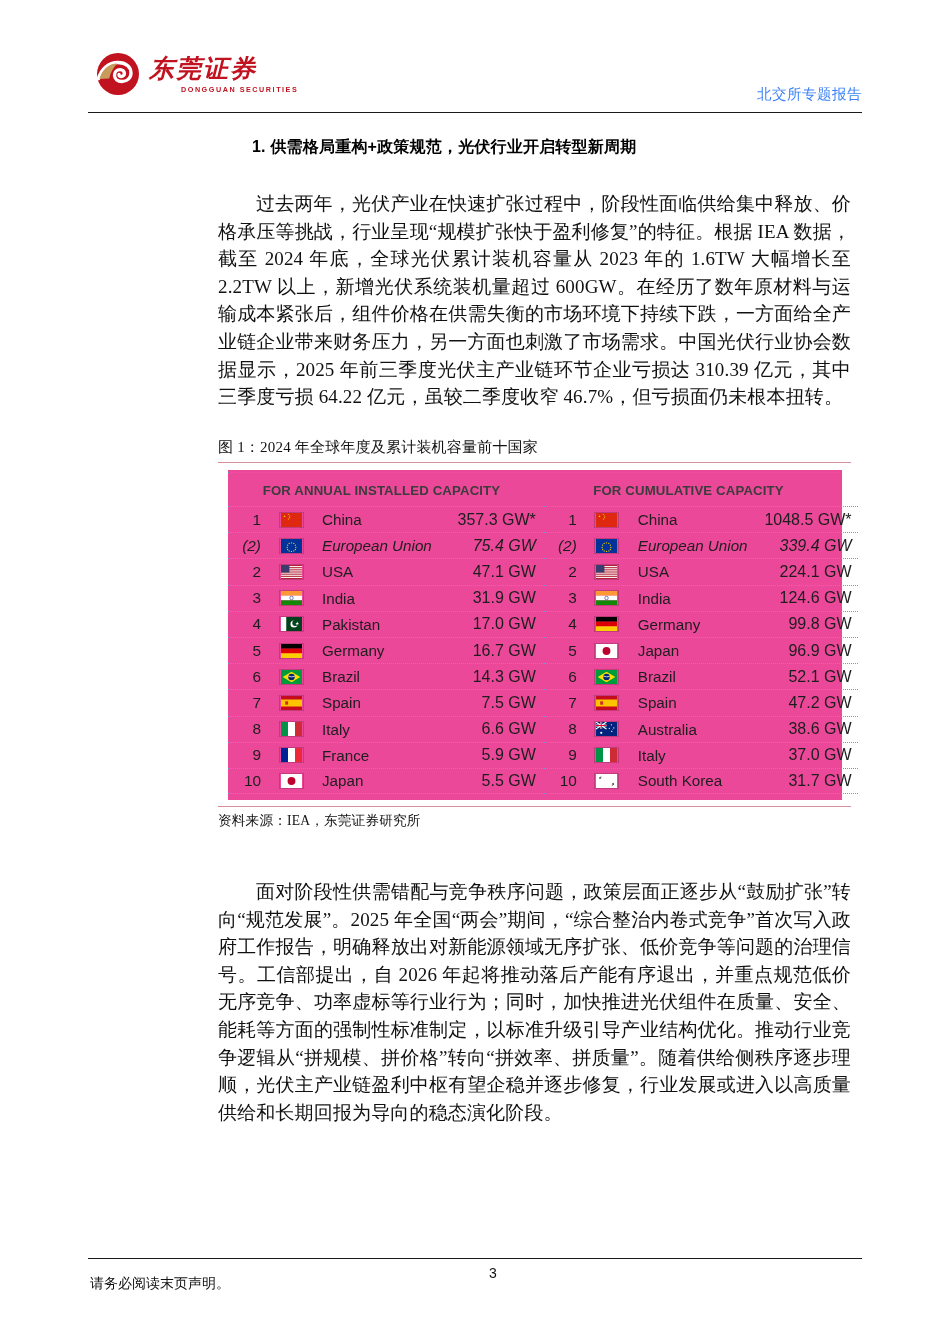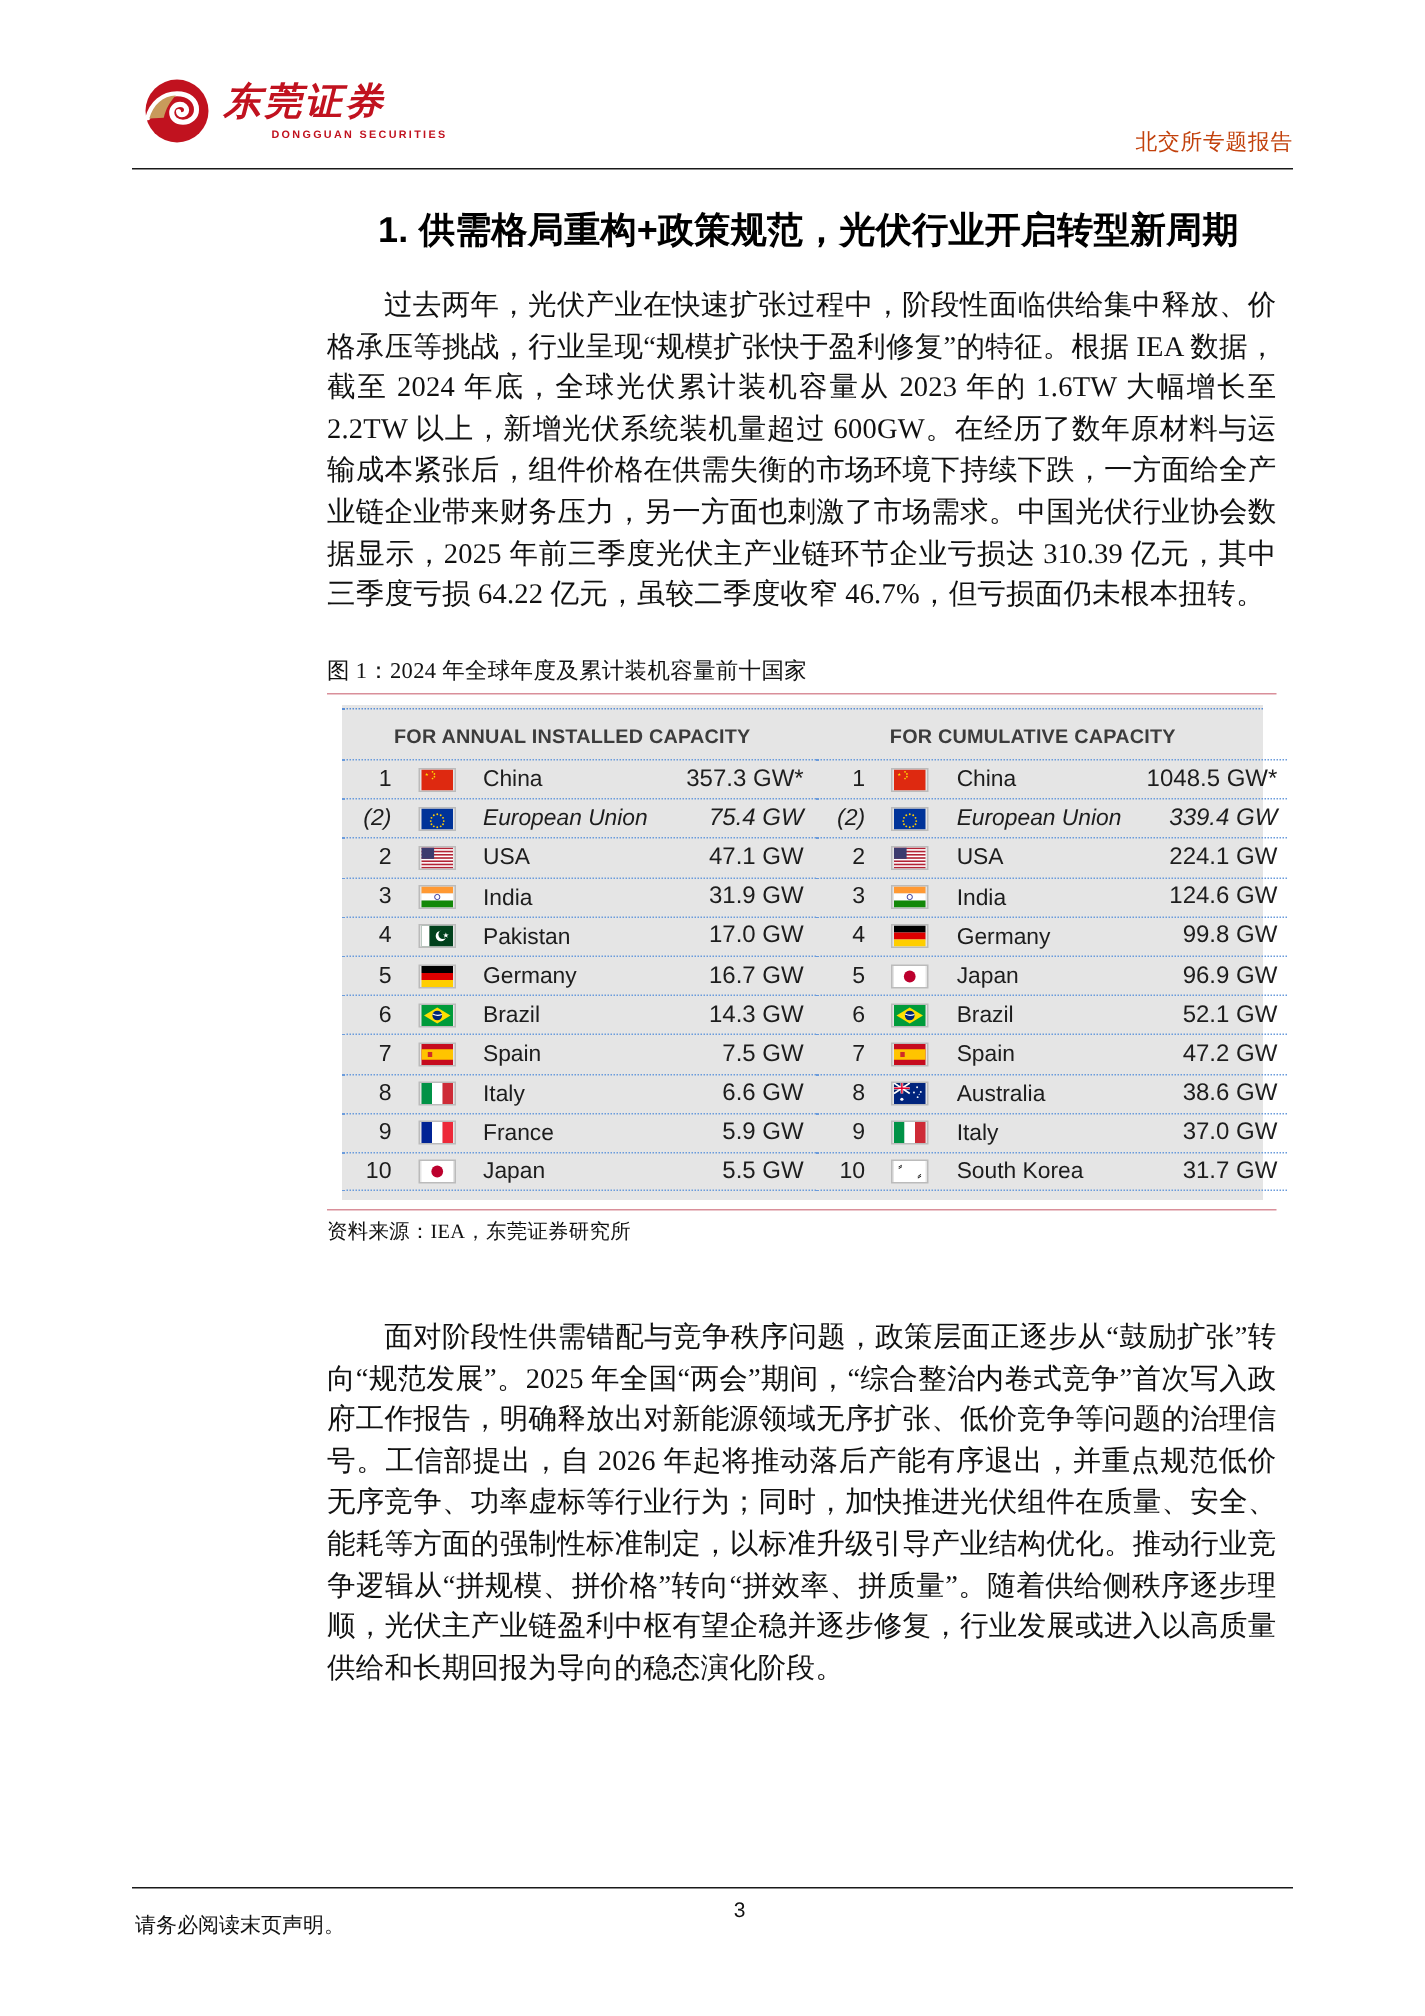--- a/index.html
+++ b/index.html
@@ -69,38 +69,38 @@
     letter-spacing: 1.55px;
     margin-top: 3px;
     margin-left: 32px;
   }
   .header-right {
     position: absolute;
     right: 0;
     top: 35px;
     font-family: Liberation Sans, sans-serif;
     font-size: 14.5px;
-    color: #c2410c;
+    color: #3b82f6;
     letter-spacing: 0.5px;
   }
   .header-rule {
     position: absolute;
     left: 0;
     right: 0;
     top: 62px;
     border-top: 1.6px solid #1a1a1a;
   }
 
   
   .section-heading {
     position: absolute;
     left: 252px;
     top: 137px;
     font-family: "Liberation Sans", sans-serif;
-    font-size: 24px;
+    font-size: 16px;
     font-weight: bold;
     color: #000;
     letter-spacing: 0.2px;
     white-space: nowrap;
   }
 
   
   .para {
     position: absolute;
     left: 218px;
@@ -148,21 +148,21 @@
     letter-spacing: 0.2px;
   }
 
   
   .iea-figure {
     position: absolute;
     left: 228px;
     top: 470px;
     width: 614px;
     height: 330px;
-    background: #e5e5e5;
+    background: #ec4899;
     font-family: "Liberation Sans", sans-serif;
   }
   .iea-topline {
     position: absolute;
     left: 0; right: 0; top: 2px;
     border-top: 1.4px dotted #5b8fd6;
   }
   .iea-headrow {
     position: absolute;
     left: 0; right: 0; top: 6px;

